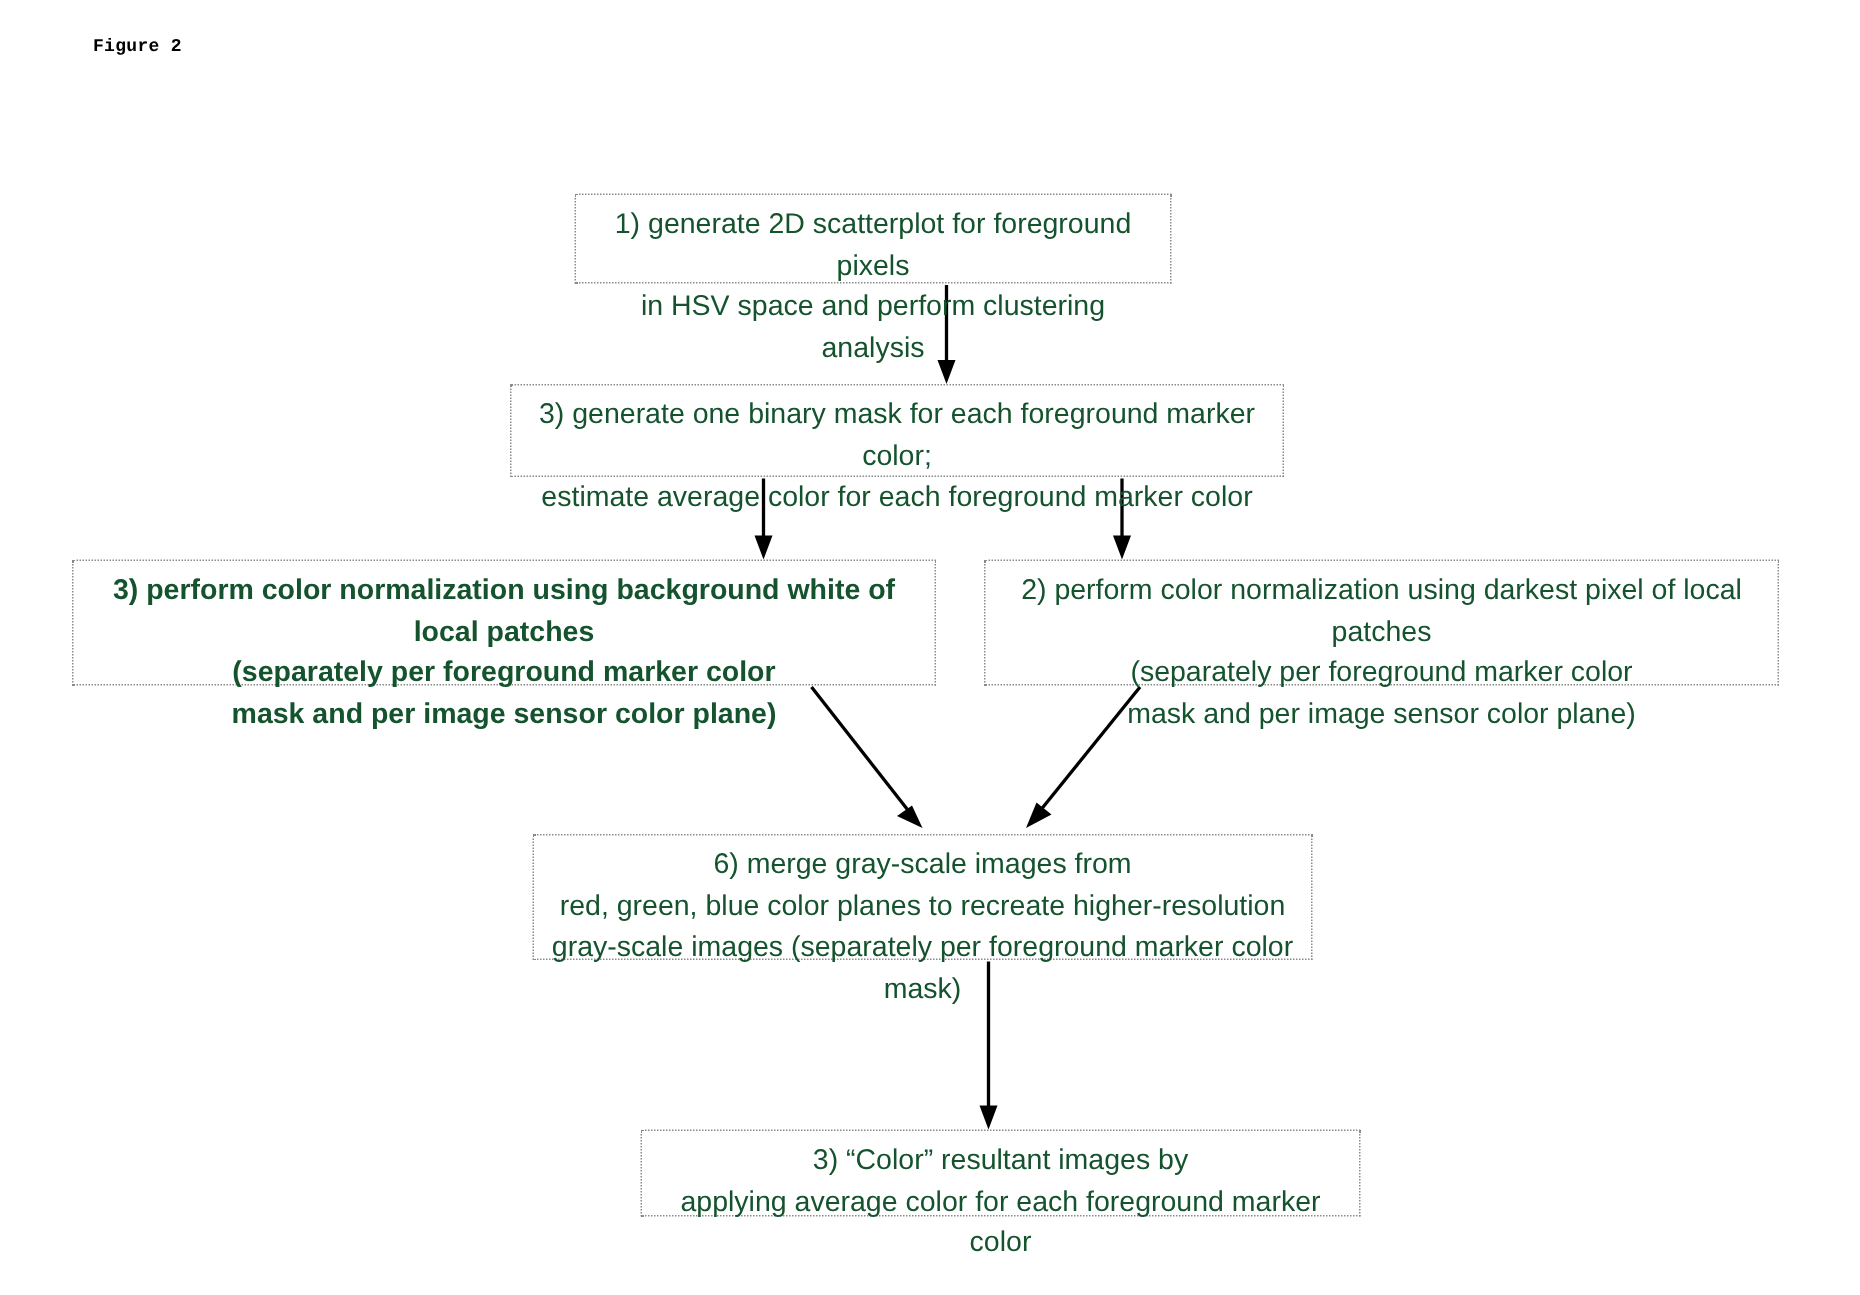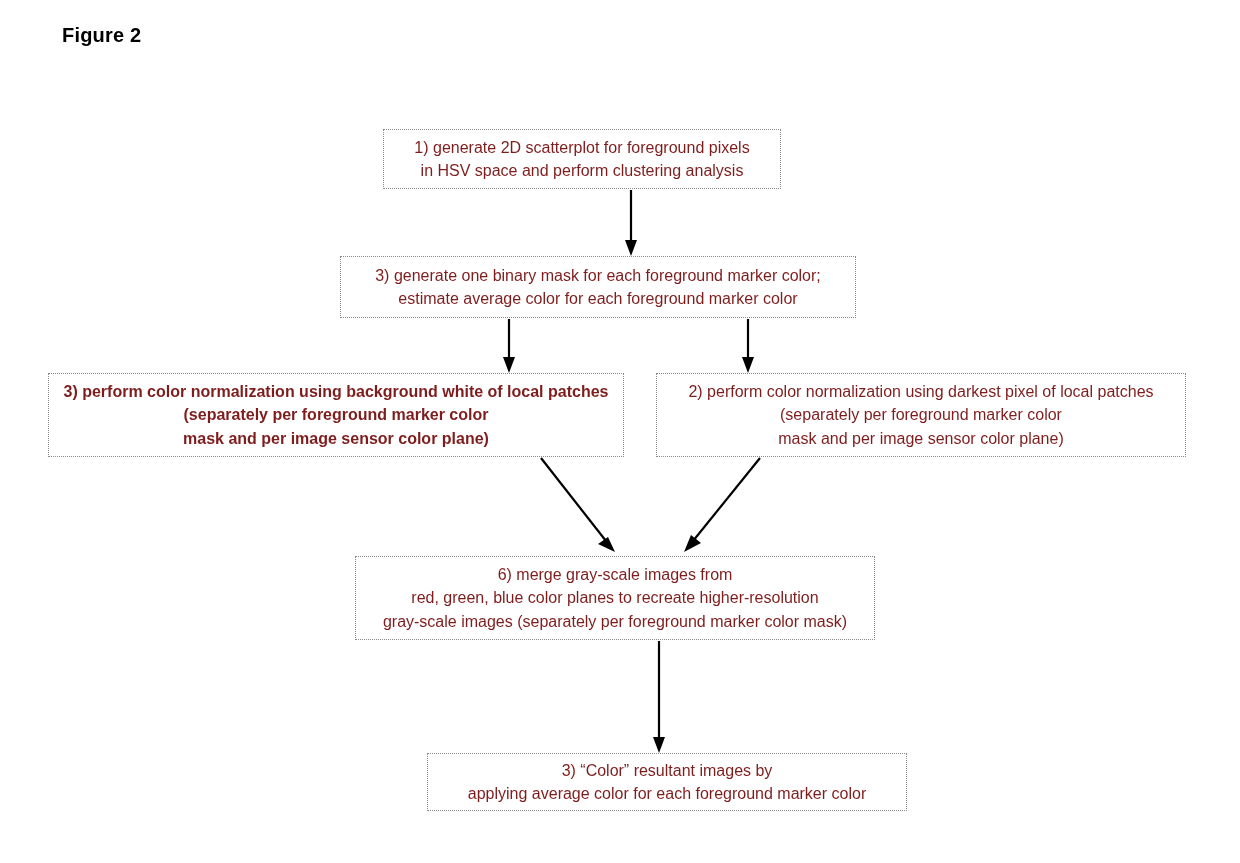--- a/index.html
+++ b/index.html
@@ -12,36 +12,36 @@
     height: 863px;
     font-family: "Liberation Sans", sans-serif;
     color: #000000;
     position: relative;
     overflow: hidden;
   }
   #figure-title {
     position: absolute;
     left: 62px;
     top: 24px;
-    font-size: 20px;
+    font-size: 12px;
     font-weight: bold;
     letter-spacing: 0.2px;
+    font-family: Liberation Mono, monospace;
   }
   .node {
     position: absolute;
     box-sizing: border-box;
     border: 1px dotted #8a8a8a;
     background: #ffffff;
     display: flex;
-    align-items: center;
     justify-content: center;
     text-align: center;
-    font-size: 16px;
+    font-size: 19px;
     line-height: 1.45;
-    color: #7f1d1d;
+    color: #14532d;
     padding: 6px 10px;
   }
   .node .node-text {
     white-space: pre-line;
     display: block;
   }
   
   #node-1 { left: 383px; top: 129px; width: 398px; height: 60px; }
   #node-2 { left: 340px; top: 256px; width: 516px; height: 62px; }
   #node-3 { left: 48px;  top: 373px; width: 576px; height: 84px; font-weight: bold; }

